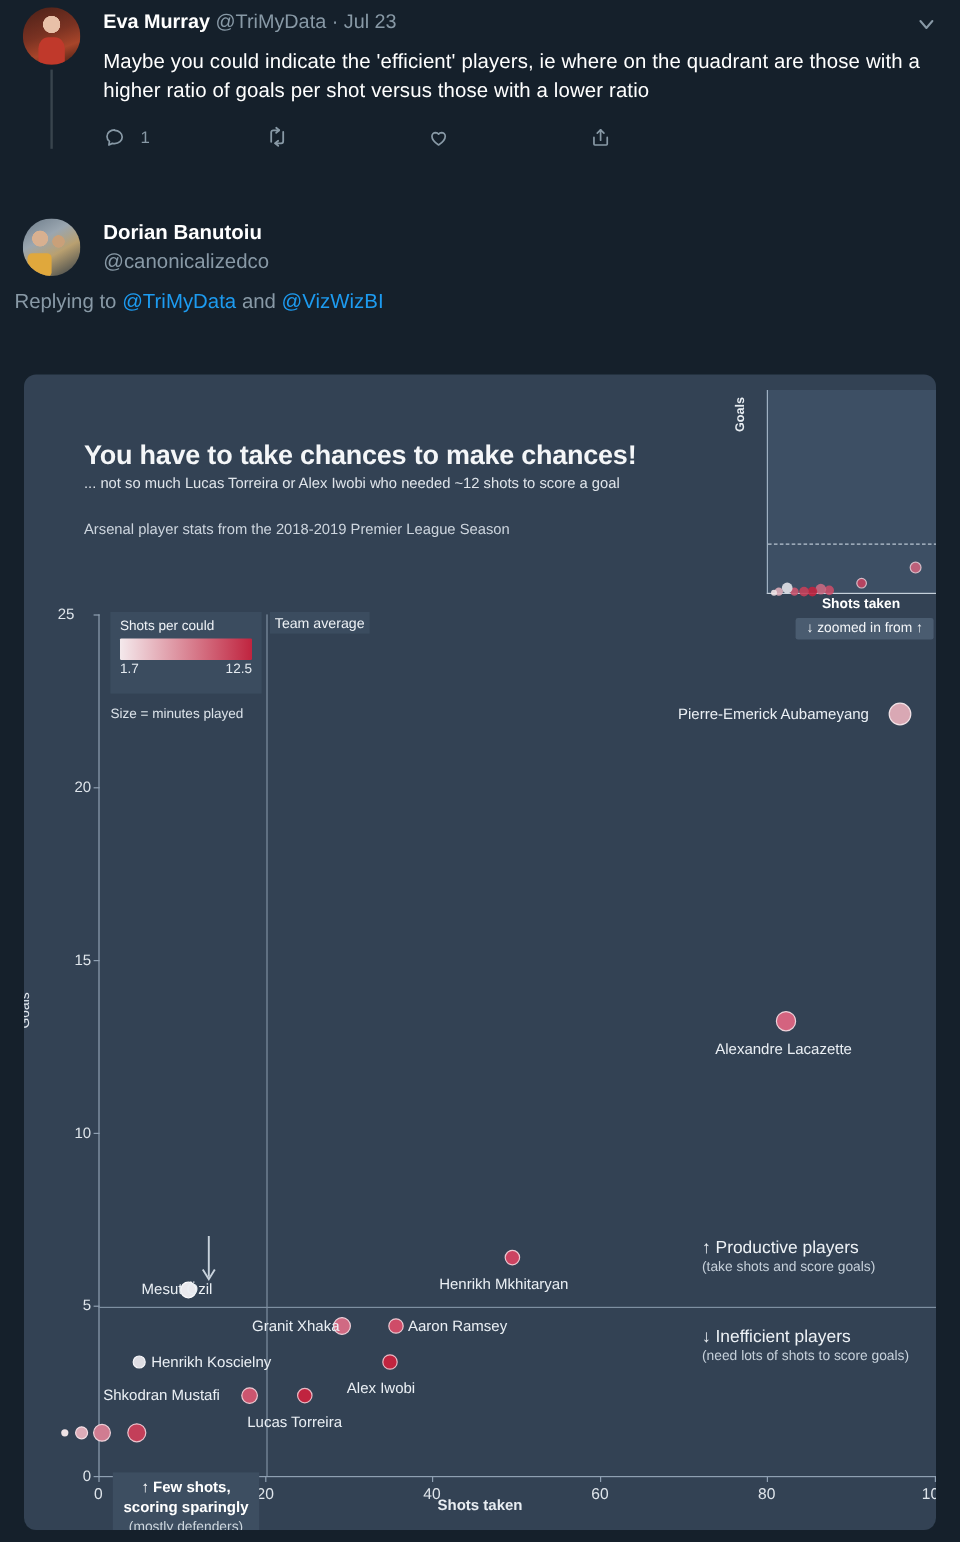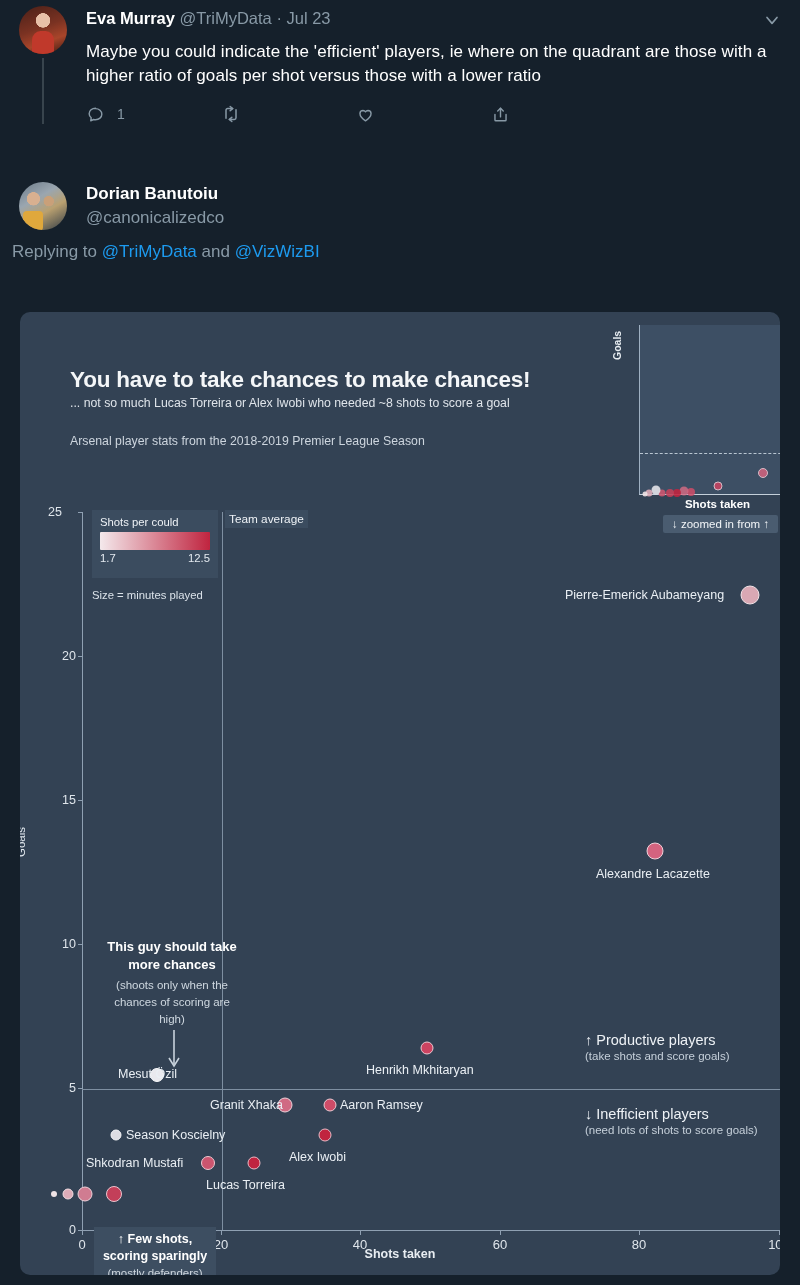--- a/index.html
+++ b/index.html
@@ -252,21 +252,21 @@
 <div class="replying">
   <span>Replying to</span>
   <a href="#">@TriMyData</a>
   <span>and</span>
   <a href="#">@VizWizBI</a>
 </div>
 
 <div class="viz">
 
   <div class="viz-title">You have to take chances to make chances!</div>
-  <div class="viz-sub">... not so much Lucas Torreira or Alex Iwobi who needed ~8 shots to score a goal</div>
+  <div class="viz-sub">... not so much Lucas Torreira or Alex Iwobi who needed ~12 shots to score a goal</div>
   <div class="viz-sub2">Arsenal player stats from the 2018-2019 Premier League Season</div>
 
   <div class="inset">
     <div class="inset-plot">
       <div class="inset-dash" style="top:128px;"></div>
 
       <span class="pt" style="left:79%;top:148px;width:10px;height:10px;background:#d4637f;border:1.5px solid #f0cfd8;opacity:.85;"></span>
       <span class="pt" style="left:50%;top:161px;width:9px;height:9px;background:#cc4361;border:1.5px solid #f0cfd8;opacity:.85;"></span>
       <span class="pt" style="left:33%;top:167px;width:8px;height:8px;background:#cf4c68;opacity:.85;"></span>
       <span class="pt" style="left:28%;top:166px;width:9px;height:9px;background:#d06a83;opacity:.85;"></span>
@@ -349,34 +349,30 @@
     <span class="pt" style="left:305px;top:823px;width:13px;height:13px;background:#c0243f;border:1.5px solid #e9b9c4;"></span>
     <span class="plbl" style="left:269px;top:838px;">Alex Iwobi</span>
 
     <span class="pt" style="left:234px;top:851px;width:13px;height:13px;background:#c0243f;border:1.5px solid #e9b9c4;"></span>
     <span class="plbl" style="left:186px;top:866px;">Lucas Torreira</span>
 
     <span class="pt" style="left:188px;top:851px;width:14px;height:14px;background:#cb556f;border:1.5px solid #ecc8d1;"></span>
     <span class="plbl" style="left:66px;top:844px;">Shkodran Mustafi</span>
 
     <span class="pt" style="left:96px;top:823px;width:11px;height:11px;background:#dedde3;border:1.5px solid #f5f5f8;"></span>
-    <span class="plbl" style="left:106px;top:816px;">Season Koscielny</span>
+    <span class="plbl" style="left:106px;top:816px;">Henrikh Koscielny</span>
 
     <span class="pt" style="left:137px;top:763px;width:14px;height:14px;background:#e9e9ee;border:1.5px solid #fbfbfd;"></span>
     <span class="plbl" style="left:98px;top:755px;">Mesut Özil</span>
 
     <span class="pt" style="left:34px;top:882px;width:6px;height:6px;background:#efe3e6;"></span>
     <span class="pt" style="left:48px;top:882px;width:11px;height:11px;background:#ddacb8;border:1px solid #f2dde3;"></span>
     <span class="pt" style="left:65px;top:882px;width:15px;height:15px;background:#d07c91;border:1px solid #eed2da;"></span>
     <span class="pt" style="left:94px;top:882px;width:16px;height:16px;background:#c33f59;border:1.5px solid #ebc4ce;"></span>
 
-    <div class="annot-box" style="left:82px;top:626px;width:140px;">
-      <div class="annot-strong">This guy should take more chances</div>
-      <div class="annot-soft" style="margin-top:3px;">(shoots only when the chances of scoring are high)</div>
-    </div>
     <div class="arrow-down" style="left:146px;top:718px;">
       <svg width="16" height="42" viewBox="0 0 16 42">
           <line x1="8" y1="0" x2="8" y2="34" stroke="#c8d2dc" stroke-width="1.6"></line>
           <polyline points="3,28 8,36 13,28" fill="none" stroke="#c8d2dc" stroke-width="1.6"></polyline>
         </svg>
     </div>
 
     <div class="quad" style="left:565px;top:794px;">
       <div class="q1">↓ Inefficient players</div>
       <div class="q2" style="margin-top:2px;">(need lots of shots to score goals)</div>

